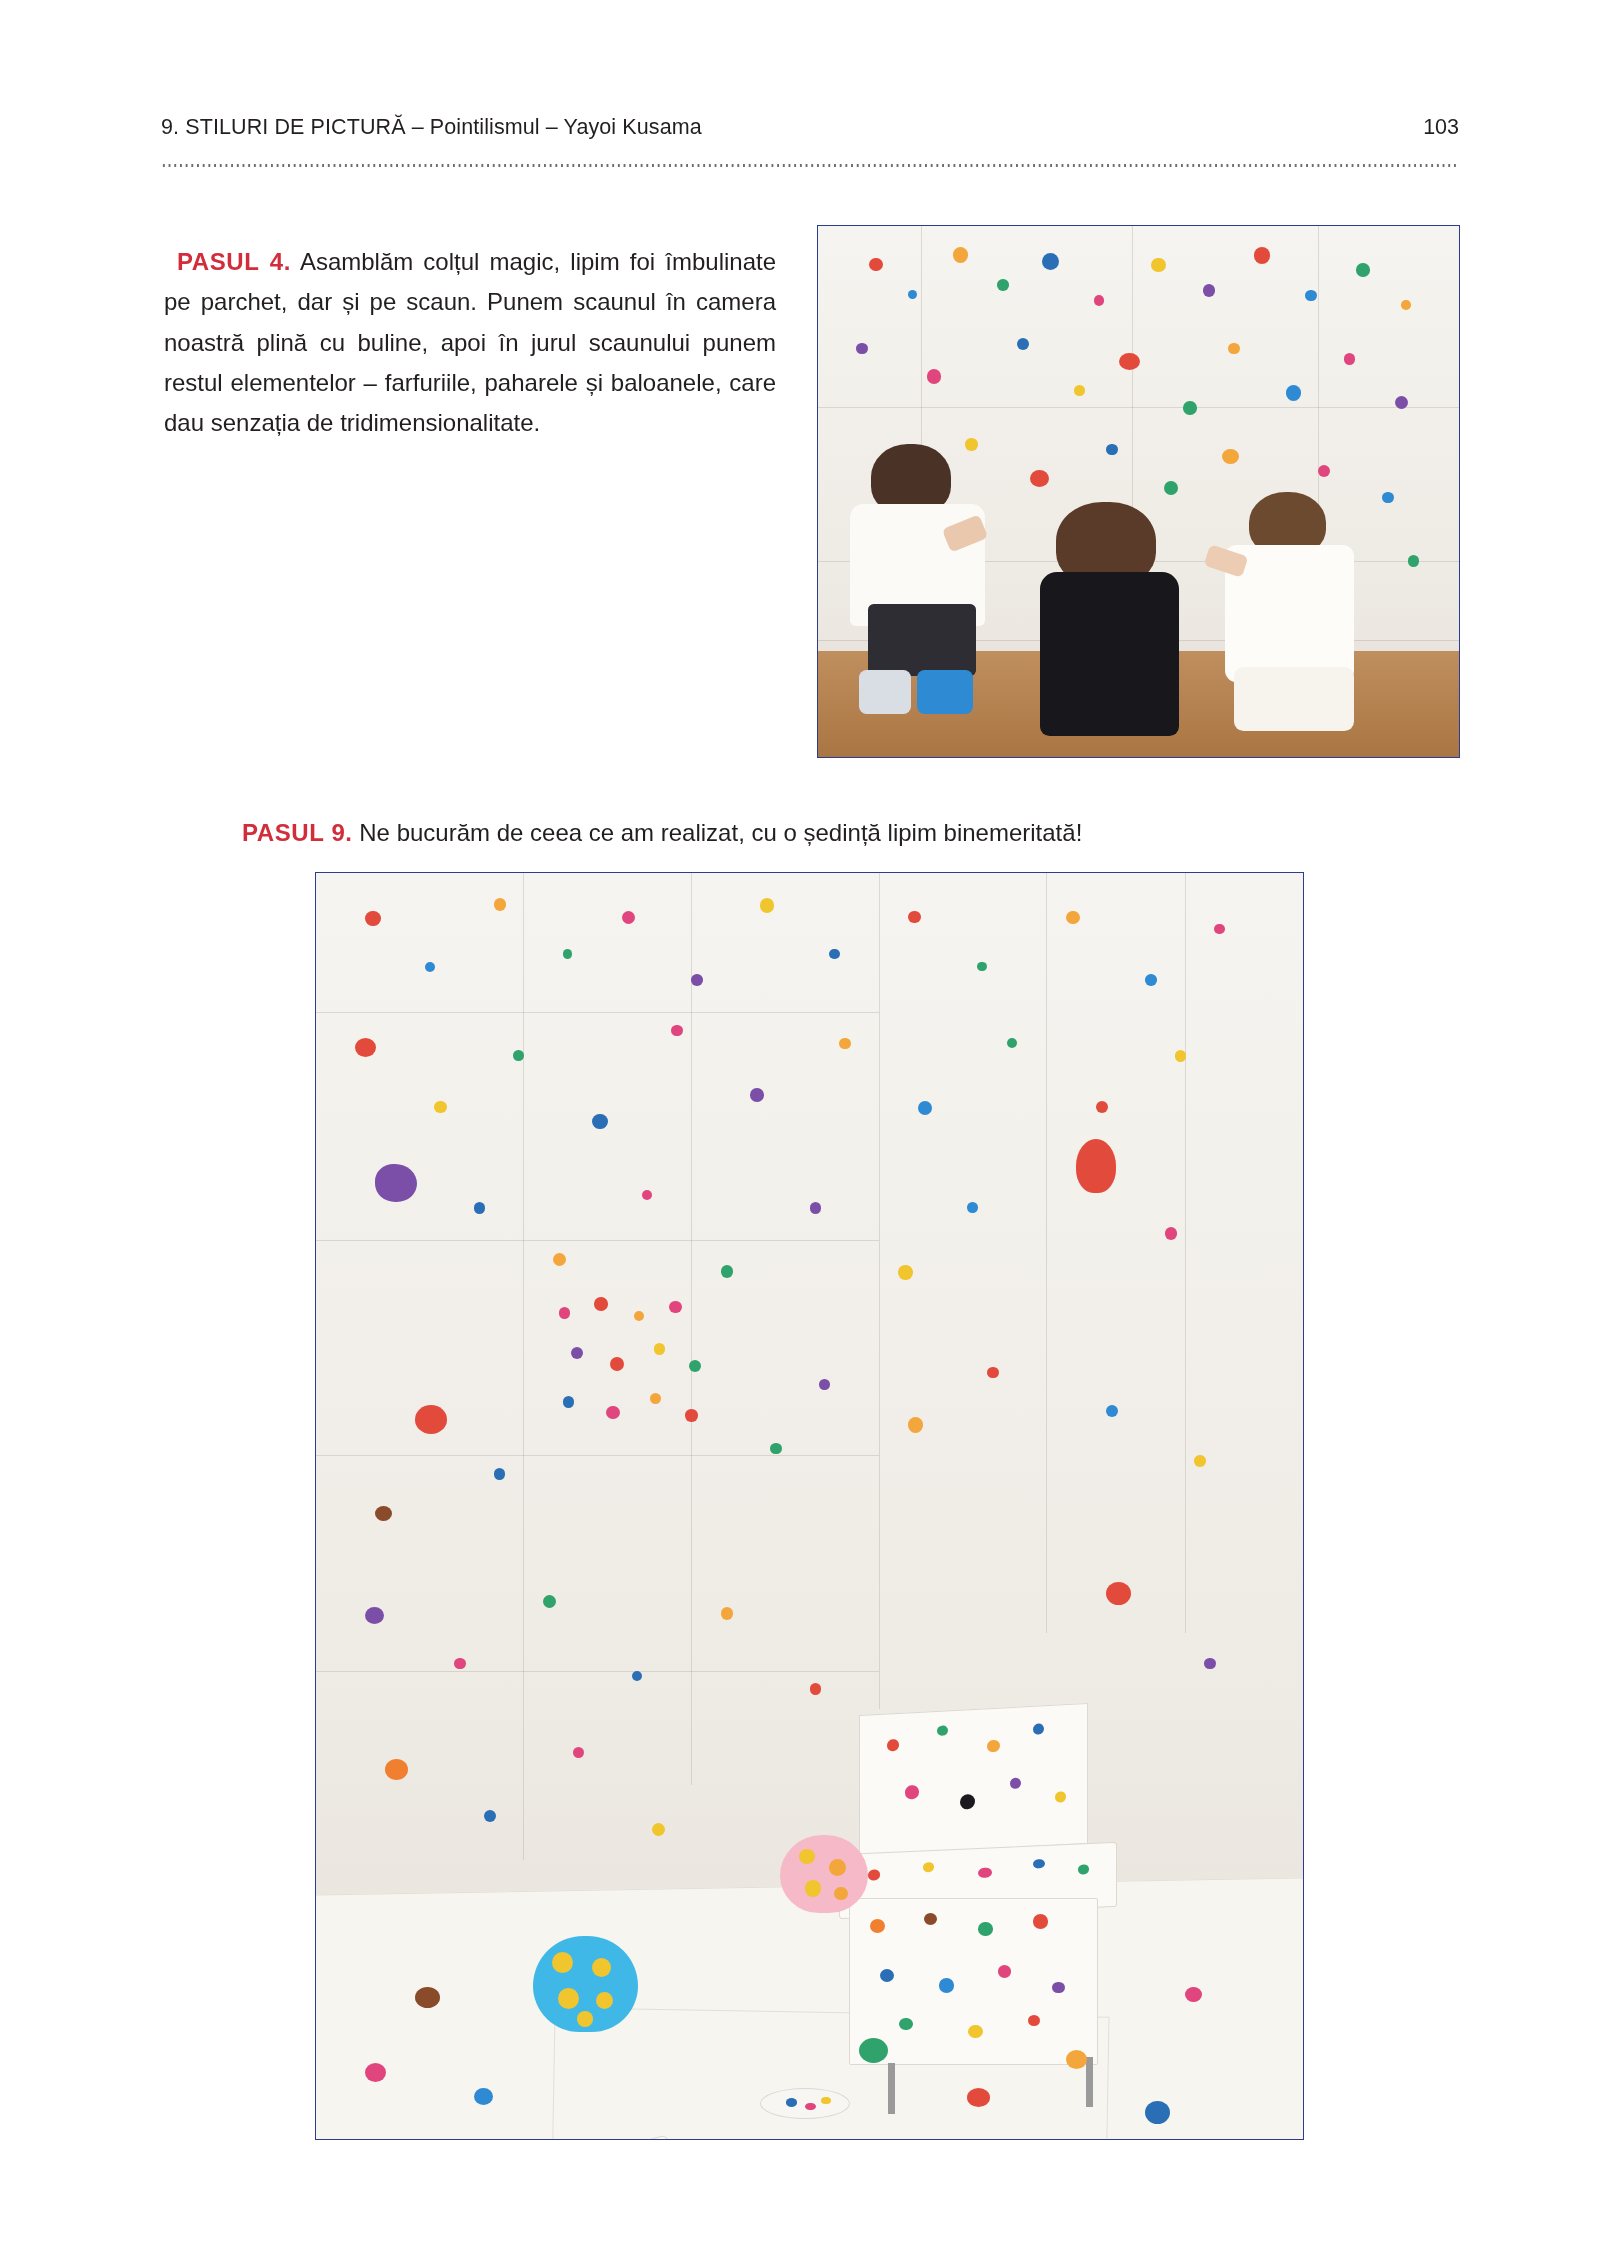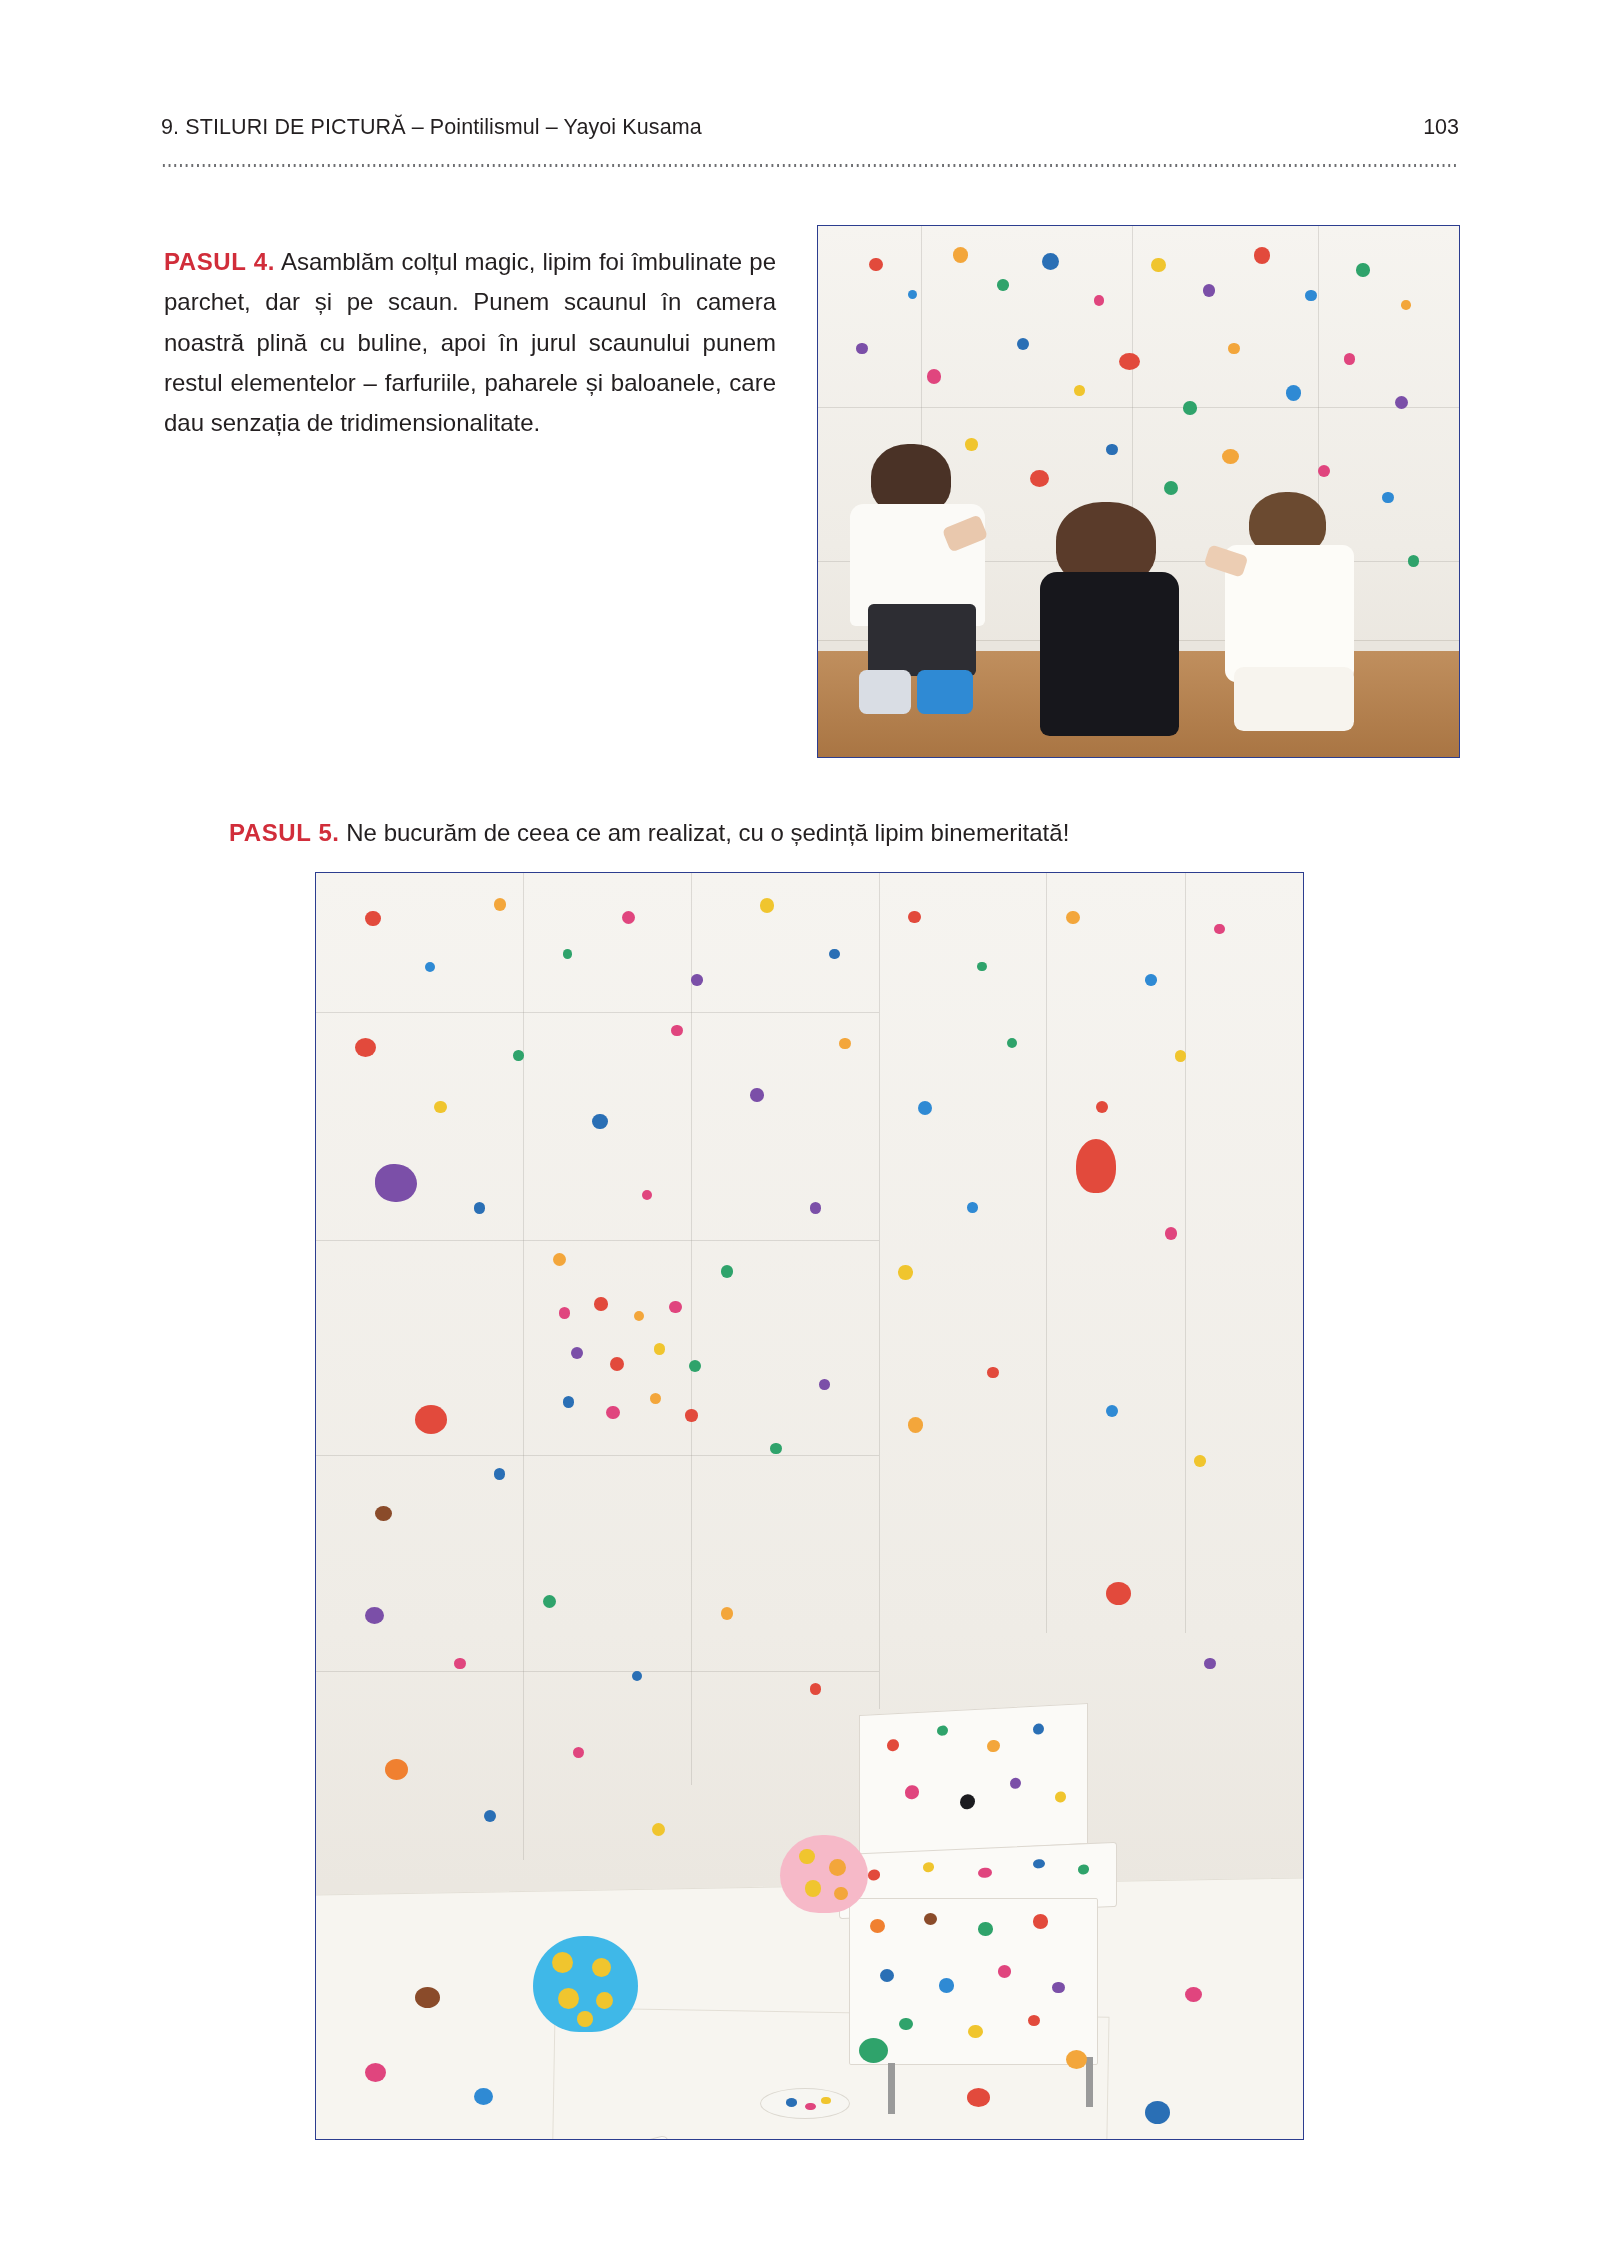--- a/index.html
+++ b/index.html
@@ -64,20 +64,21 @@
     font-size: 24px;
     line-height: 1.68;
     text-align: justify;
     text-justify: inter-word;
     color: #231f20;
   }
   .step-label {
     color: #d12d3a;
     font-weight: bold;
     letter-spacing: 0.6px;
+    margin-left: 13px;
   }
 
   .photo {
     position: absolute;
     border: 1.9px solid #2c3d8f;
     box-sizing: border-box;
     overflow: hidden;
     background: #efeae4;
   }
   #photo-step4 {
@@ -246,21 +247,21 @@
       <div class="kid" style="left:62%;top:50%;width:24%;height:46%;">
         <div style="position:absolute;left:22%;top:0;width:50%;height:26%;background:#6b4a30;border-radius:48% 48% 40% 40%;"></div>
         <div style="position:absolute;left:6%;top:22%;width:84%;height:56%;background:#fdfcf8;border-radius:11.5px;"></div>
         <div style="position:absolute;left:12%;top:72%;width:78%;height:26%;background:#f7f4ee;border-radius:9.6px;"></div>
         <div style="position:absolute;left:-6%;top:24%;width:26%;height:9%;background:#eccdb3;border-radius:5.7px;transform:rotate(18deg);"></div>
       </div>
     </div>
   </div>
 
   <p class="step5-line">
-    <span class="step-label">PASUL 5.</span><span> Ne bucurăm de ceea ce am realizat, cu o ședință lipim binemeritată!</span>
+    <span class="step-label">PASUL 9.</span><span> Ne bucurăm de ceea ce am realizat, cu o ședință lipim binemeritată!</span>
   </p>
 
   <div class="photo" id="photo-step5">
     <div class="scene">
       <div class="wall"></div>
 
       <div class="paper-seam" style="left:57%;top:0;width:1px;height:66%;"></div>
       <div class="paper-seam" style="left:0;top:11%;width:57%;height:1px;"></div>
       <div class="paper-seam" style="left:0;top:29%;width:57%;height:1px;"></div>
       <div class="paper-seam" style="left:0;top:46%;width:57%;height:1px;"></div>

